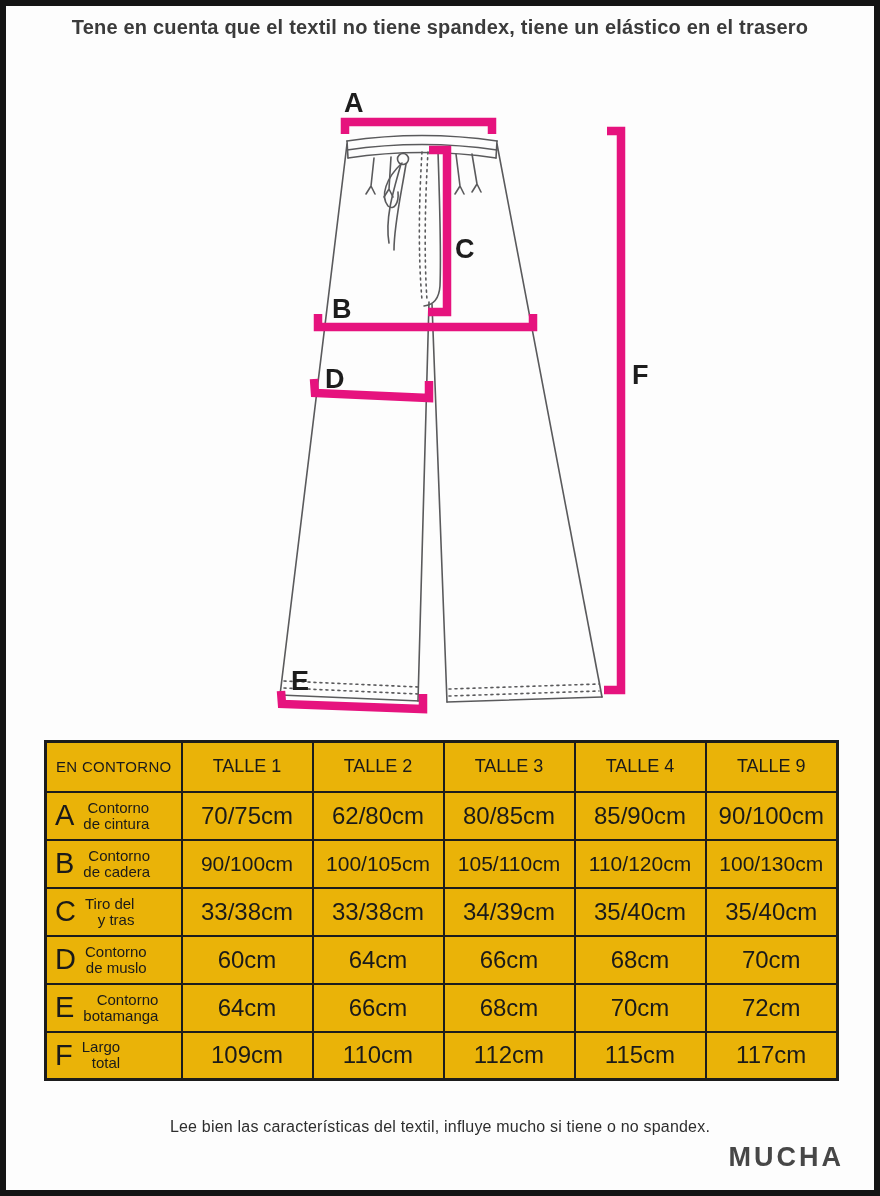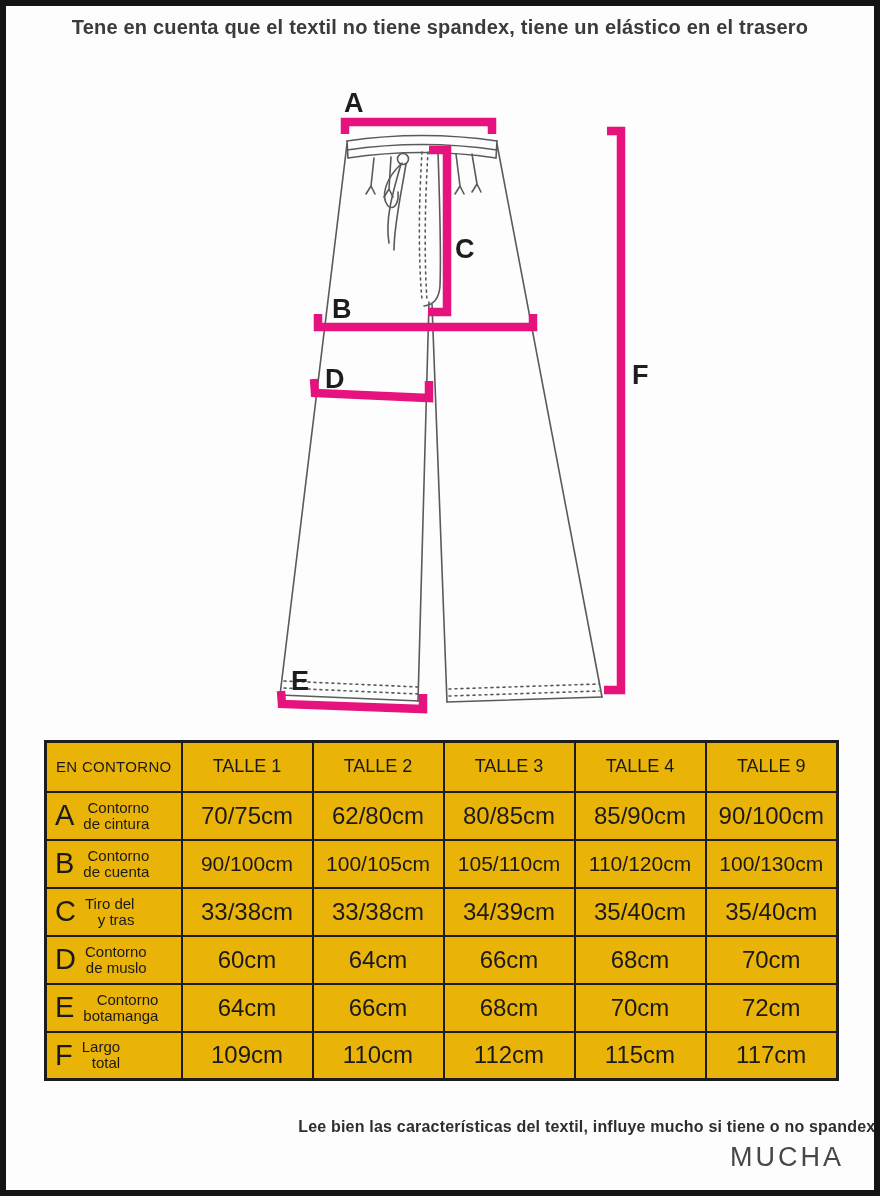--- a/index.html
+++ b/index.html
@@ -32,26 +32,26 @@
   th.corner{font-size:15px;font-weight:400;letter-spacing:.3px;text-align:left;padding-left:6px;}
   th.size-head{font-size:18px;font-weight:400;}
   th.rowhead{text-align:left;}
   .rowhead-inner{display:flex;align-items:center;gap:9px;padding-left:8px;}
   .row-letter{font-size:29px;font-weight:400;line-height:1;}
   .row-desc{font-size:15px;line-height:16px;font-weight:400;text-align:right;}
   td.val{font-size:24px;}
   tr.small-vals td.val{font-size:21px;}
   
   .bottom-note{
-    position:absolute;top:1118px;left:0;width:100%;text-align:right;
-    font-size:16px;font-weight:700;color:#2e2e2e;letter-spacing:.2px;
+    position:absolute;top:1118px;left:0;width:100%;text-align:center;
+    font-size:16px;font-weight:400;color:#2e2e2e;letter-spacing:.2px;
   }
   .brand{
     position:absolute;top:1142px;right:36px;
-    font-size:27px;font-weight:400;color:#474747;letter-spacing:3px;
+    font-size:27px;font-weight:700;color:#474747;letter-spacing:3px;
   }
 </style>
 </head>
 <body>
 
 <div class="page">
 
   <div class="top-note">
     <div>Tene en cuenta que el textil no tiene spandex, tiene un elástico en el trasero</div>
   </div>
@@ -147,21 +147,21 @@
       <td class="val">80/85cm</td>
       <td class="val">85/90cm</td>
       <td class="val">90/100cm</td>
     </tr>
     <tr class="data-row small-vals">
       <th class="rowhead">
             <span class="rowhead-inner">
         <span class="row-letter">B</span>
         <span class="row-desc">
           <span style="display:block">Contorno</span>
-          <span style="display:block">de cuenta</span>
+          <span style="display:block">de cadera</span>
         </span>
             </span>
           </th>
       <td class="val">90/100cm</td>
       <td class="val">100/105cm</td>
       <td class="val">105/110cm</td>
       <td class="val">110/120cm</td>
       <td class="val">100/130cm</td>
     </tr>
     <tr class="data-row">

